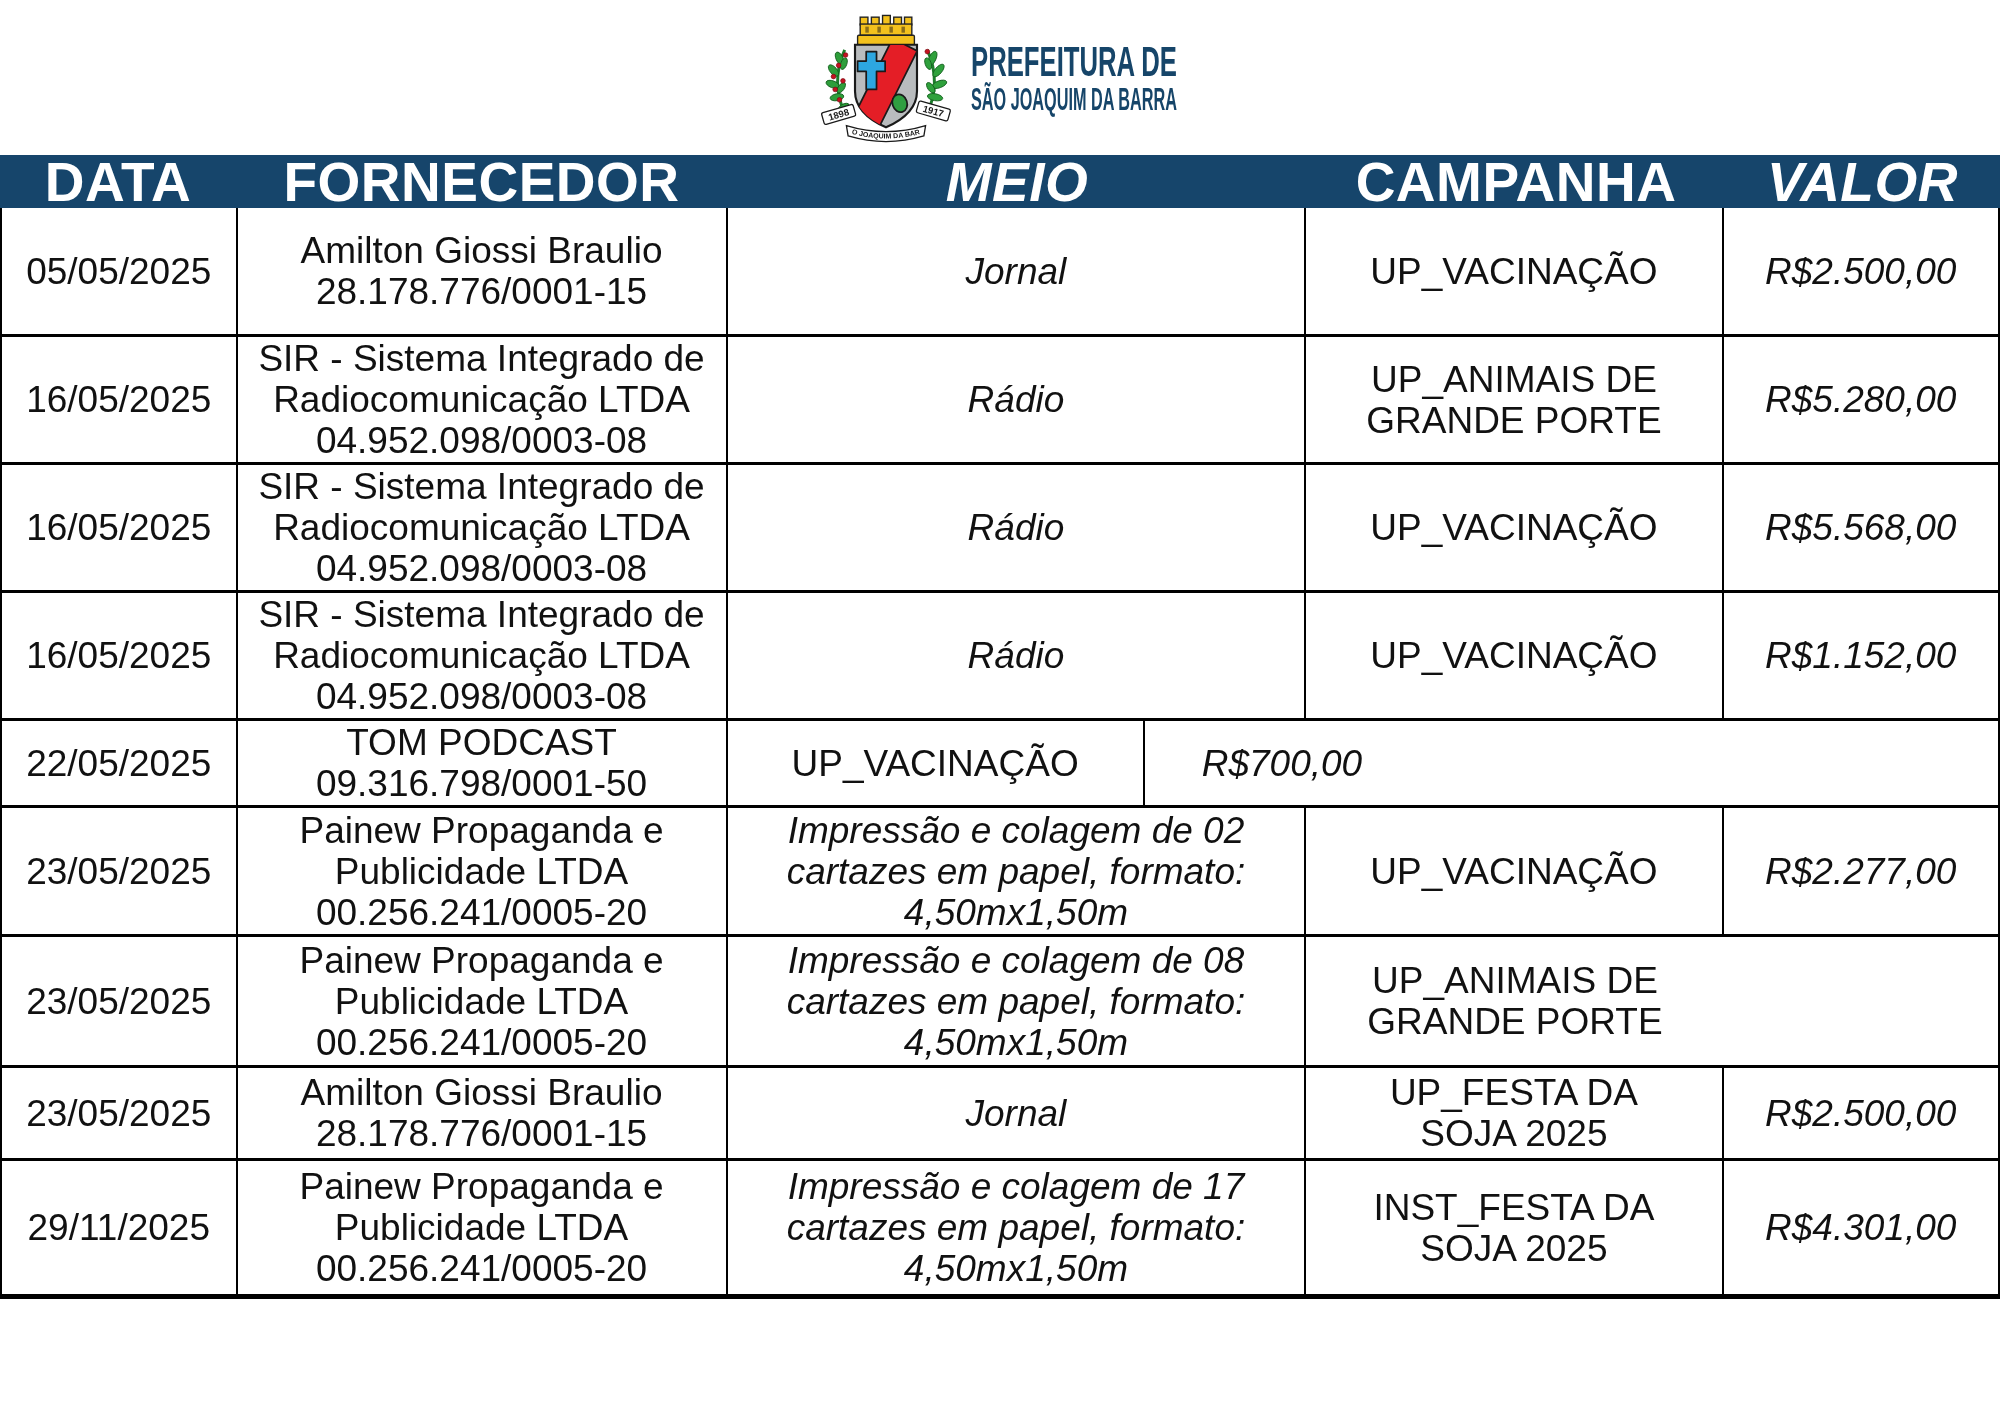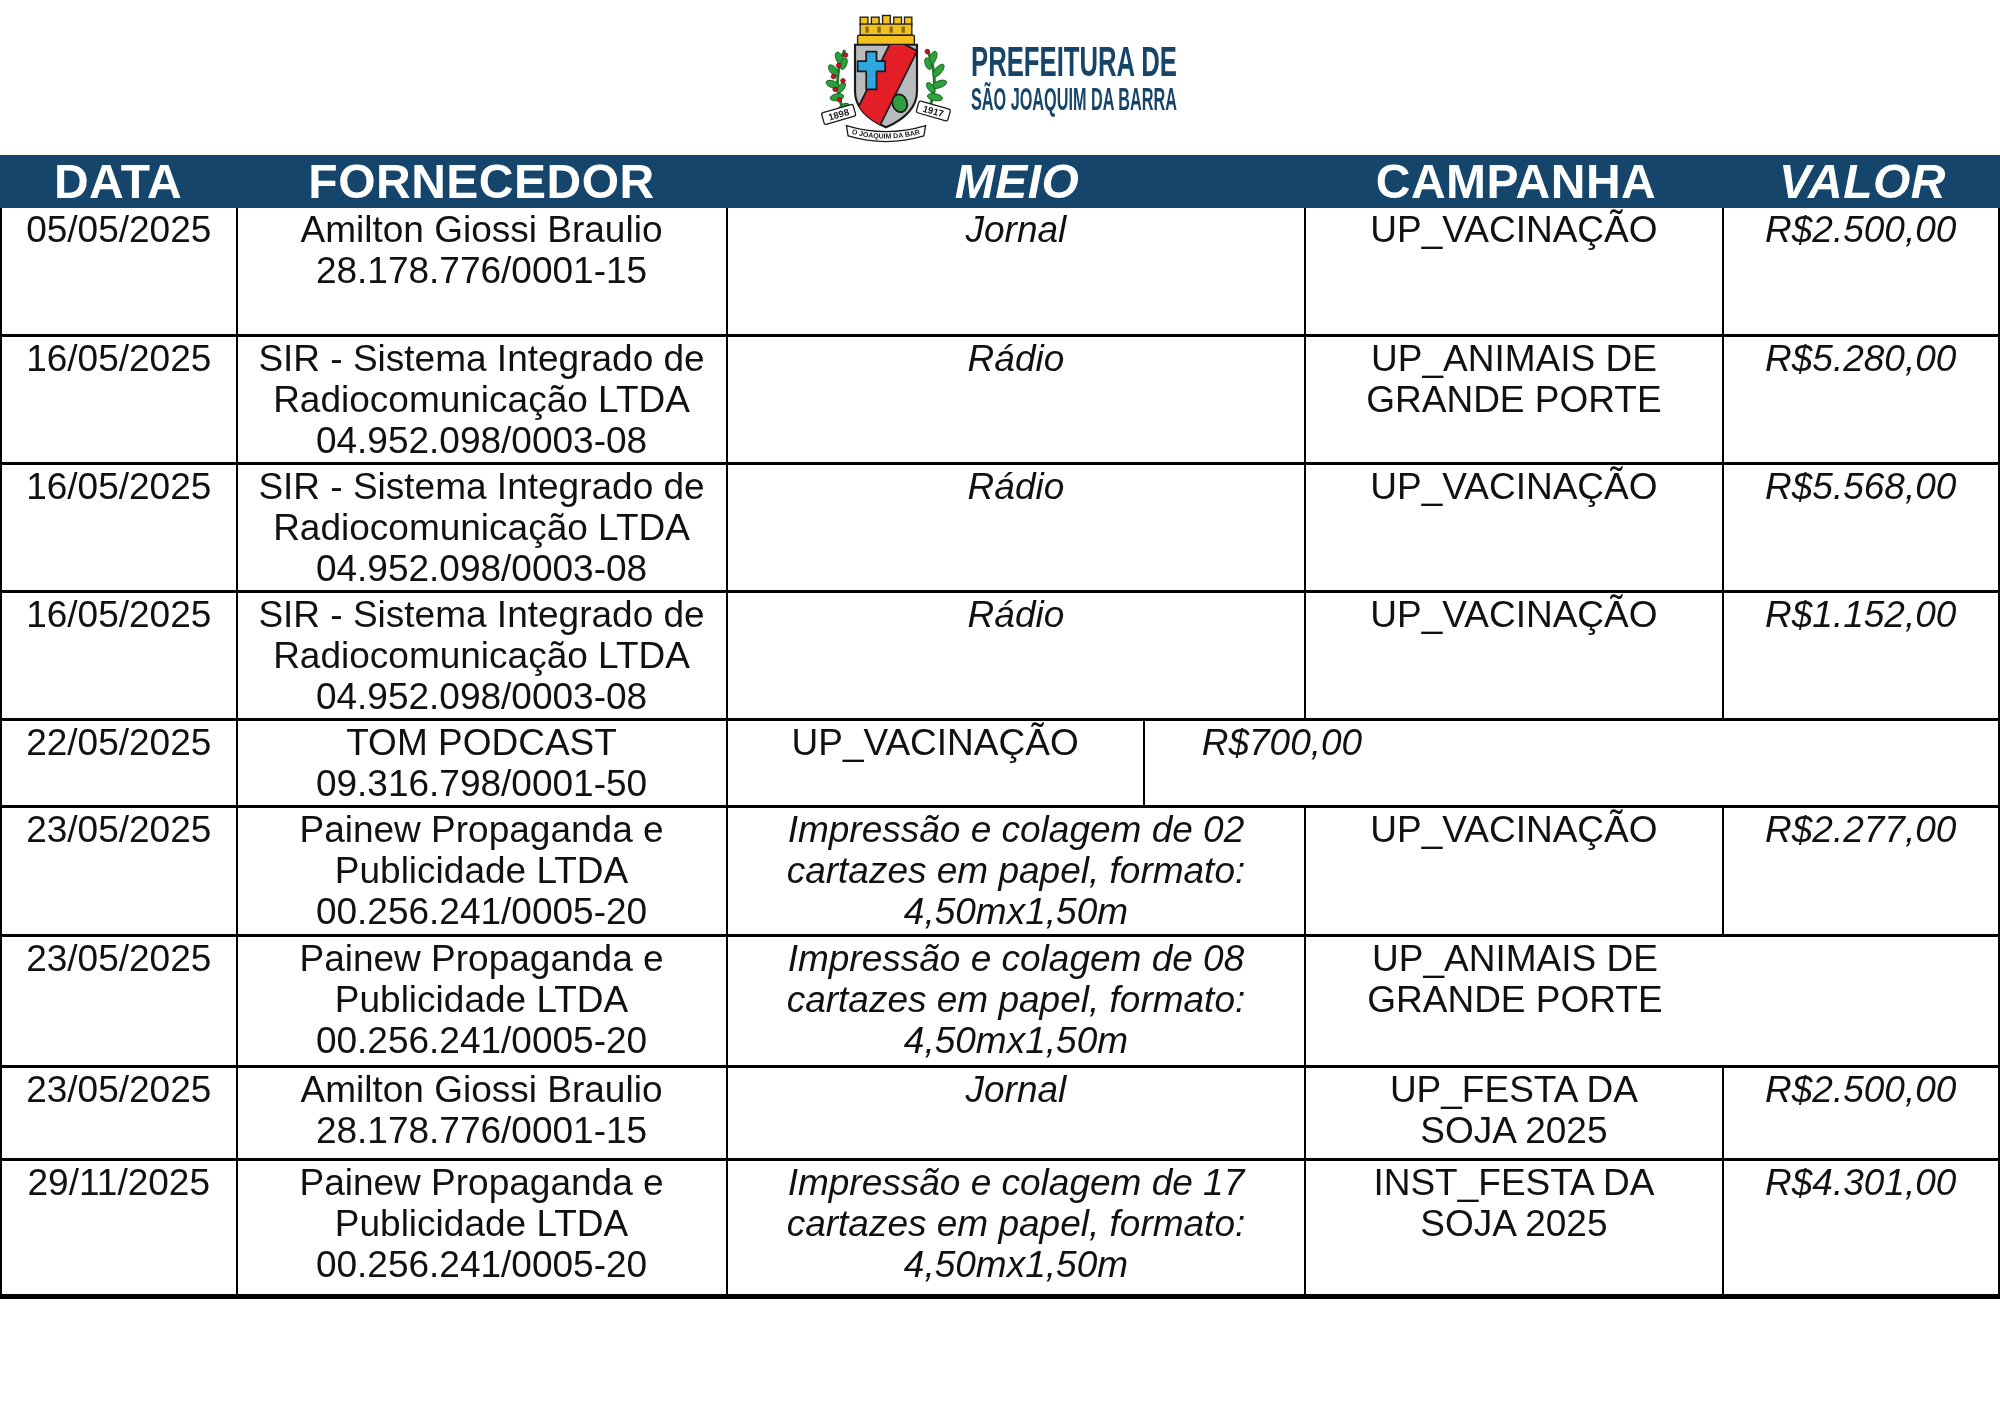--- a/index.html
+++ b/index.html
@@ -22,21 +22,21 @@
   .wm-line { font-family: "Liberation Sans", "DejaVu Sans", sans-serif; font-weight: bold; }
 
   
   .table { width: 2000px; }
   .thead {
     display: flex; height: 53px;
     background: #16456B;
   }
   .hcell {
     display: flex; align-items: center; justify-content: center;
-    color: #ffffff; font-weight: bold; font-size: 48px; letter-spacing: 0.5px;
+    color: #ffffff; font-weight: bold; font-size: 55px; letter-spacing: 0.5px;
     white-space: nowrap;
   }
   .col-date     { width: 11.80%; }
   .col-supplier { width: 24.55%; }
   .col-medium   { width: 29.00%; font-style: italic; }
   .col-campaign { width: 20.90%; }
   .col-value    { width: 13.75%; font-style: italic; }
 
   .tbody {
     border-left: 2px solid #000;
@@ -50,21 +50,21 @@
   .trow:nth-child(3) { min-height: 127px; }
   .trow:nth-child(4) { min-height: 124px; }
   .trow:nth-child(5) { min-height: 85px;  }
   .trow:nth-child(6) { min-height: 129px; }
   .trow:nth-child(7) { min-height: 131px; }
   .trow:nth-child(8) { min-height: 93px;  }
   .trow:nth-child(9) { min-height: 133px; }
 
   .cell {
     display: flex; flex-direction: column;
-    align-items: center; 
+    align-items: center; justify-content: center;
     border-right: 2px solid #000;
     font-size: 37px; line-height: 41px; color: #111;
     text-align: center; white-space: nowrap;
     padding: 1px 12px;
   }
   .cell:last-child { border-right: none; }
   .line { white-space: nowrap; }
 </style>
 </head>
 <body>

